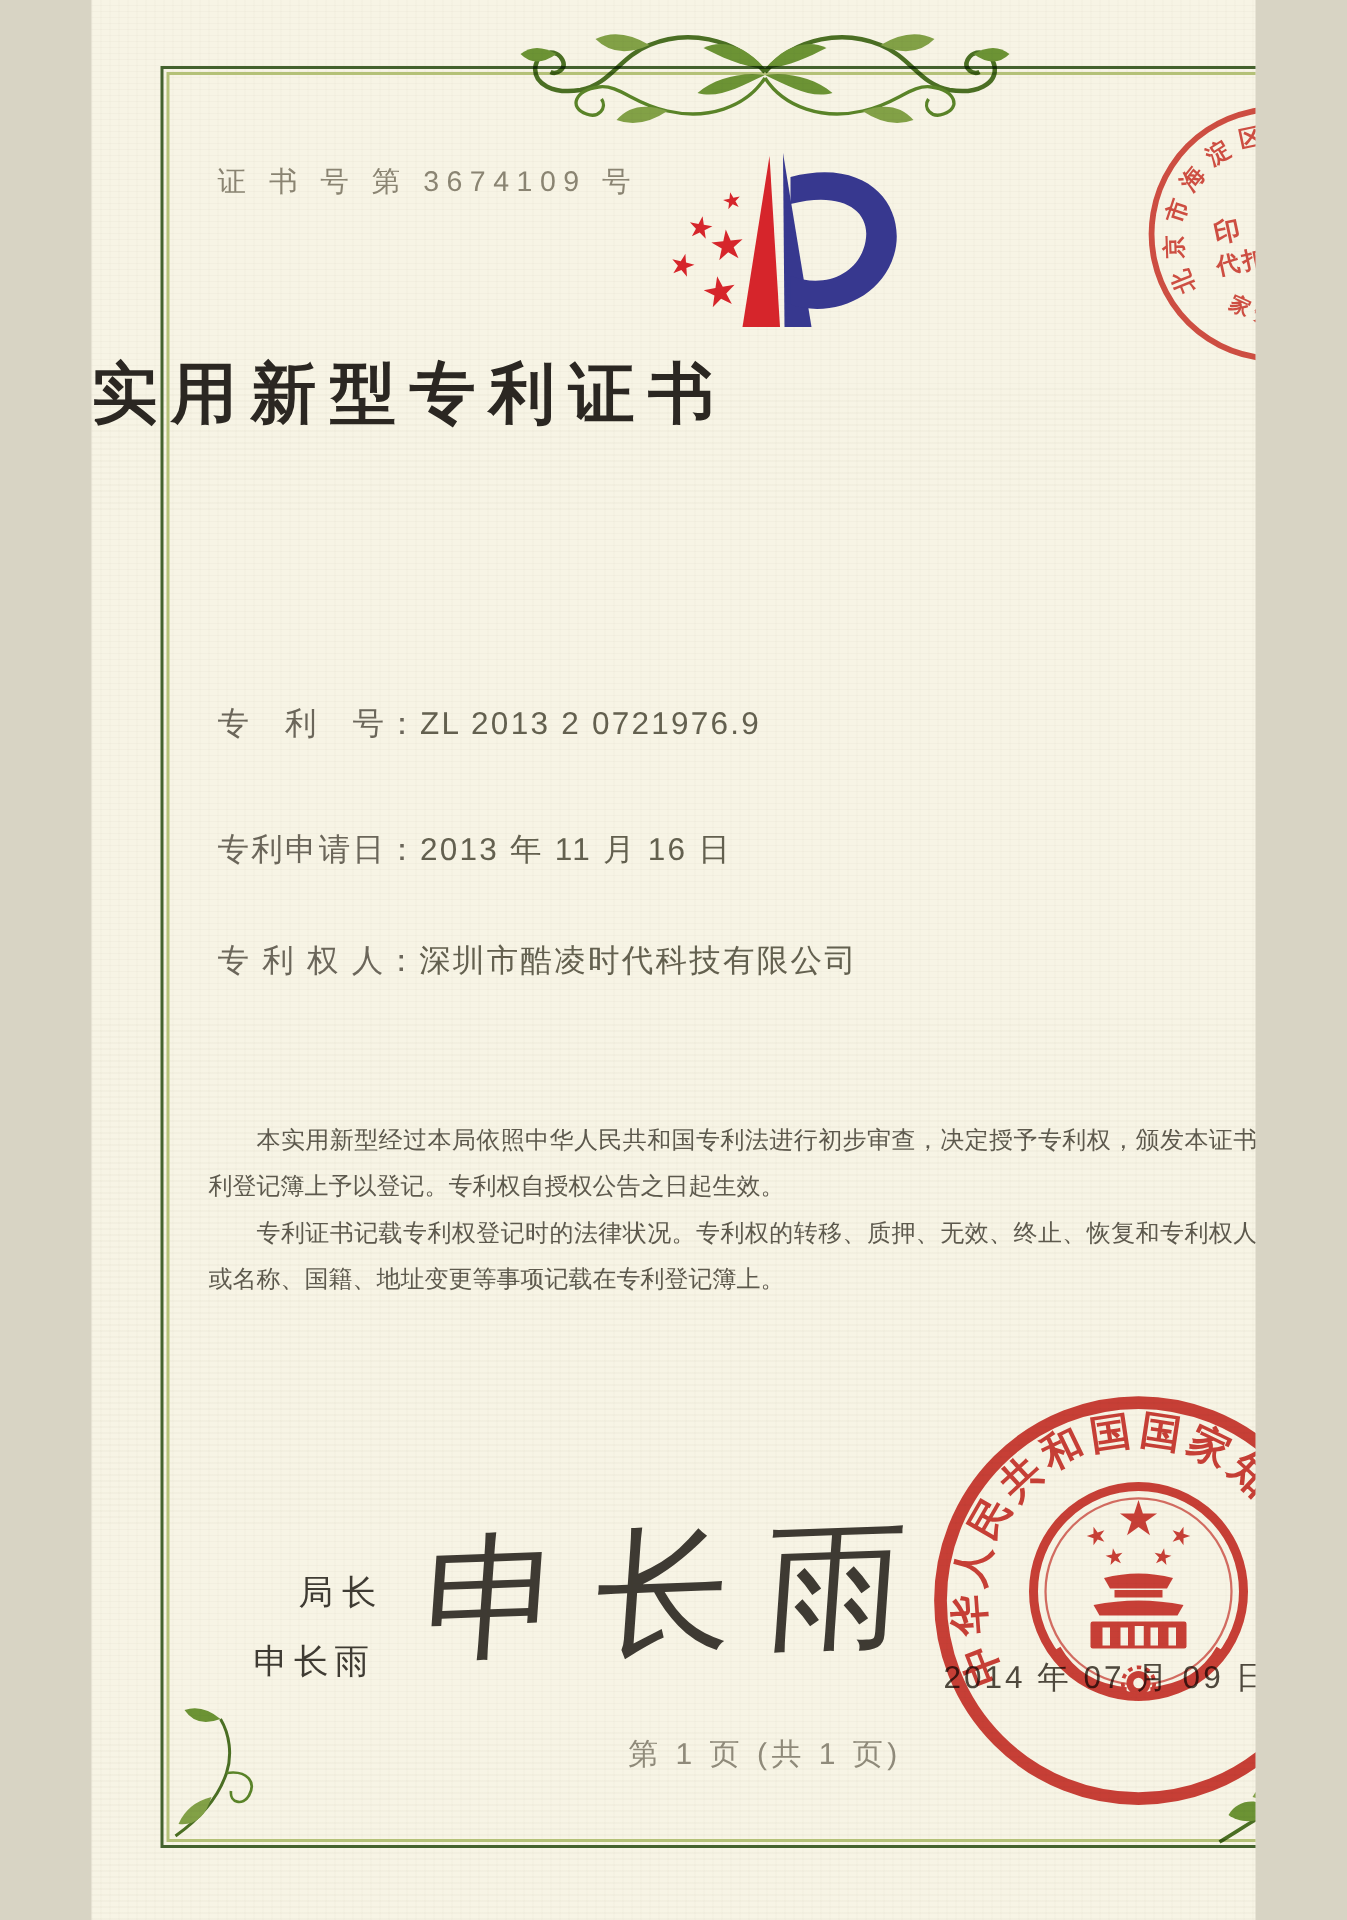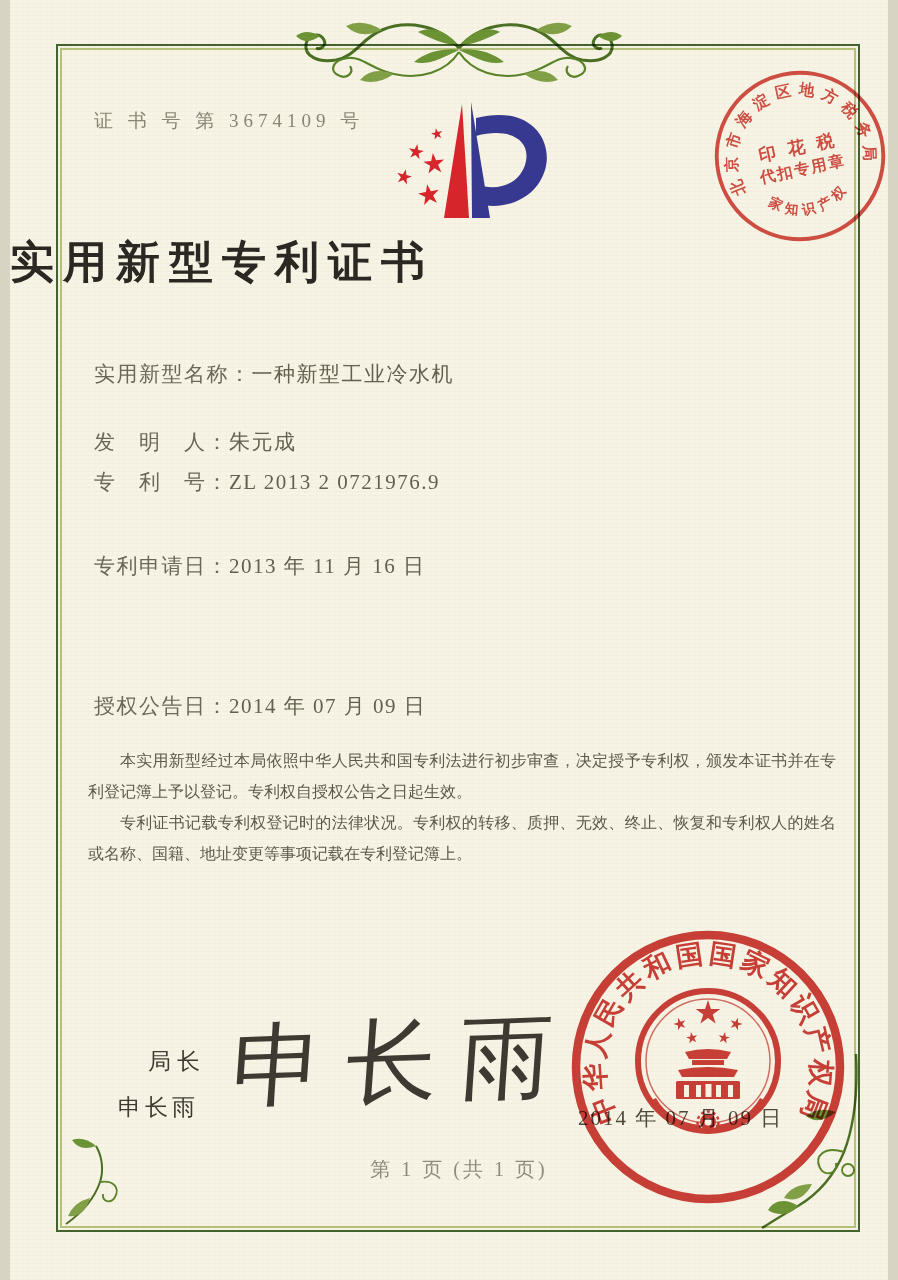--- a/index.html
+++ b/index.html
@@ -1,23 +1,23 @@
 <!DOCTYPE html>
 <html><head>
 <meta charset="utf-8">
 <style>
   html,body{margin:0;padding:0;background:#d8d4c4;}
   .page{
-    position:relative;width:878px;height:1280px;margin:0 auto;
+    position:relative;width:776px;height:1280px;margin:0 auto;
     background:#f7f4e5;
     background-image:
       repeating-linear-gradient(0deg, rgba(120,110,80,0.035) 0 1px, transparent 1px 4px),
       repeating-linear-gradient(90deg, rgba(120,110,80,0.02) 0 1px, transparent 1px 6px);
     overflow:hidden;
-    font-family:Liberation Serif, serif;
+    font-family:Liberation Sans, sans-serif;
   }
   
   .frame-outer{
     position:absolute;left:46px;top:44px;width:800px;height:1184px;
     border:2px solid #44622e;
   }
   .frame-inner{
     position:absolute;left:2px;top:2px;right:2px;bottom:2px;
     border:2px solid #b4c178;
   }
@@ -129,34 +129,28 @@
     </text>
     <text x="95" y="92" font-size="18" fill="#d2443b" text-anchor="middle" letter-spacing="4" font-weight="700">印 花 税</text>
     <text x="95" y="114" font-size="16" fill="#d2443b" text-anchor="middle" letter-spacing="2" font-weight="700">代扣专用章</text>
     <text font-size="14" fill="#d2443b" letter-spacing="5" font-weight="700">
       <textPath href="#tax-arc-bot" startOffset="50%" text-anchor="middle">国家知识产权局</textPath>
     </text>
   </svg>
 
   <div class="title">实用新型专利证书</div>
 
-  <div class="field f0">
-    <span class="flabel">实用新型名称：</span><span class="fvalue">一种新型工业冷水机</span>
-  </div>
-  <div class="field f1">
-    <span class="flabel">发　明　人：</span><span class="fvalue">朱元成</span>
-  </div>
   <div class="field f2">
     <span class="flabel">专　利　号：</span><span class="fvalue">ZL 2013 2 0721976.9</span>
   </div>
   <div class="field f3">
     <span class="flabel">专利申请日：</span><span class="fvalue">2013 年 11 月 16 日</span>
   </div>
-  <div class="field f5">
-    <span class="flabel">授权公告日：</span><span class="fvalue">2014 年 07 月 09 日</span>
+  <div class="field f4">
+    <span class="flabel">专 利 权 人：</span><span class="fvalue">深圳市酷凌时代科技有限公司</span>
   </div>
 
   <div class="body-text">
     <p>本实用新型经过本局依照中华人民共和国专利法进行初步审查，决定授予专利权，颁发本证书并在专利登记簿上予以登记。专利权自授权公告之日起生效。</p>
     <p>专利证书记载专利权登记时的法律状况。专利权的转移、质押、无效、终止、恢复和专利权人的姓名或名称、国籍、地址变更等事项记载在专利登记簿上。</p>
   </div>
 
   <div class="sig-title">局长</div>
   <div class="sig-name">申长雨</div>
   <div class="autograph">申长雨</div>

